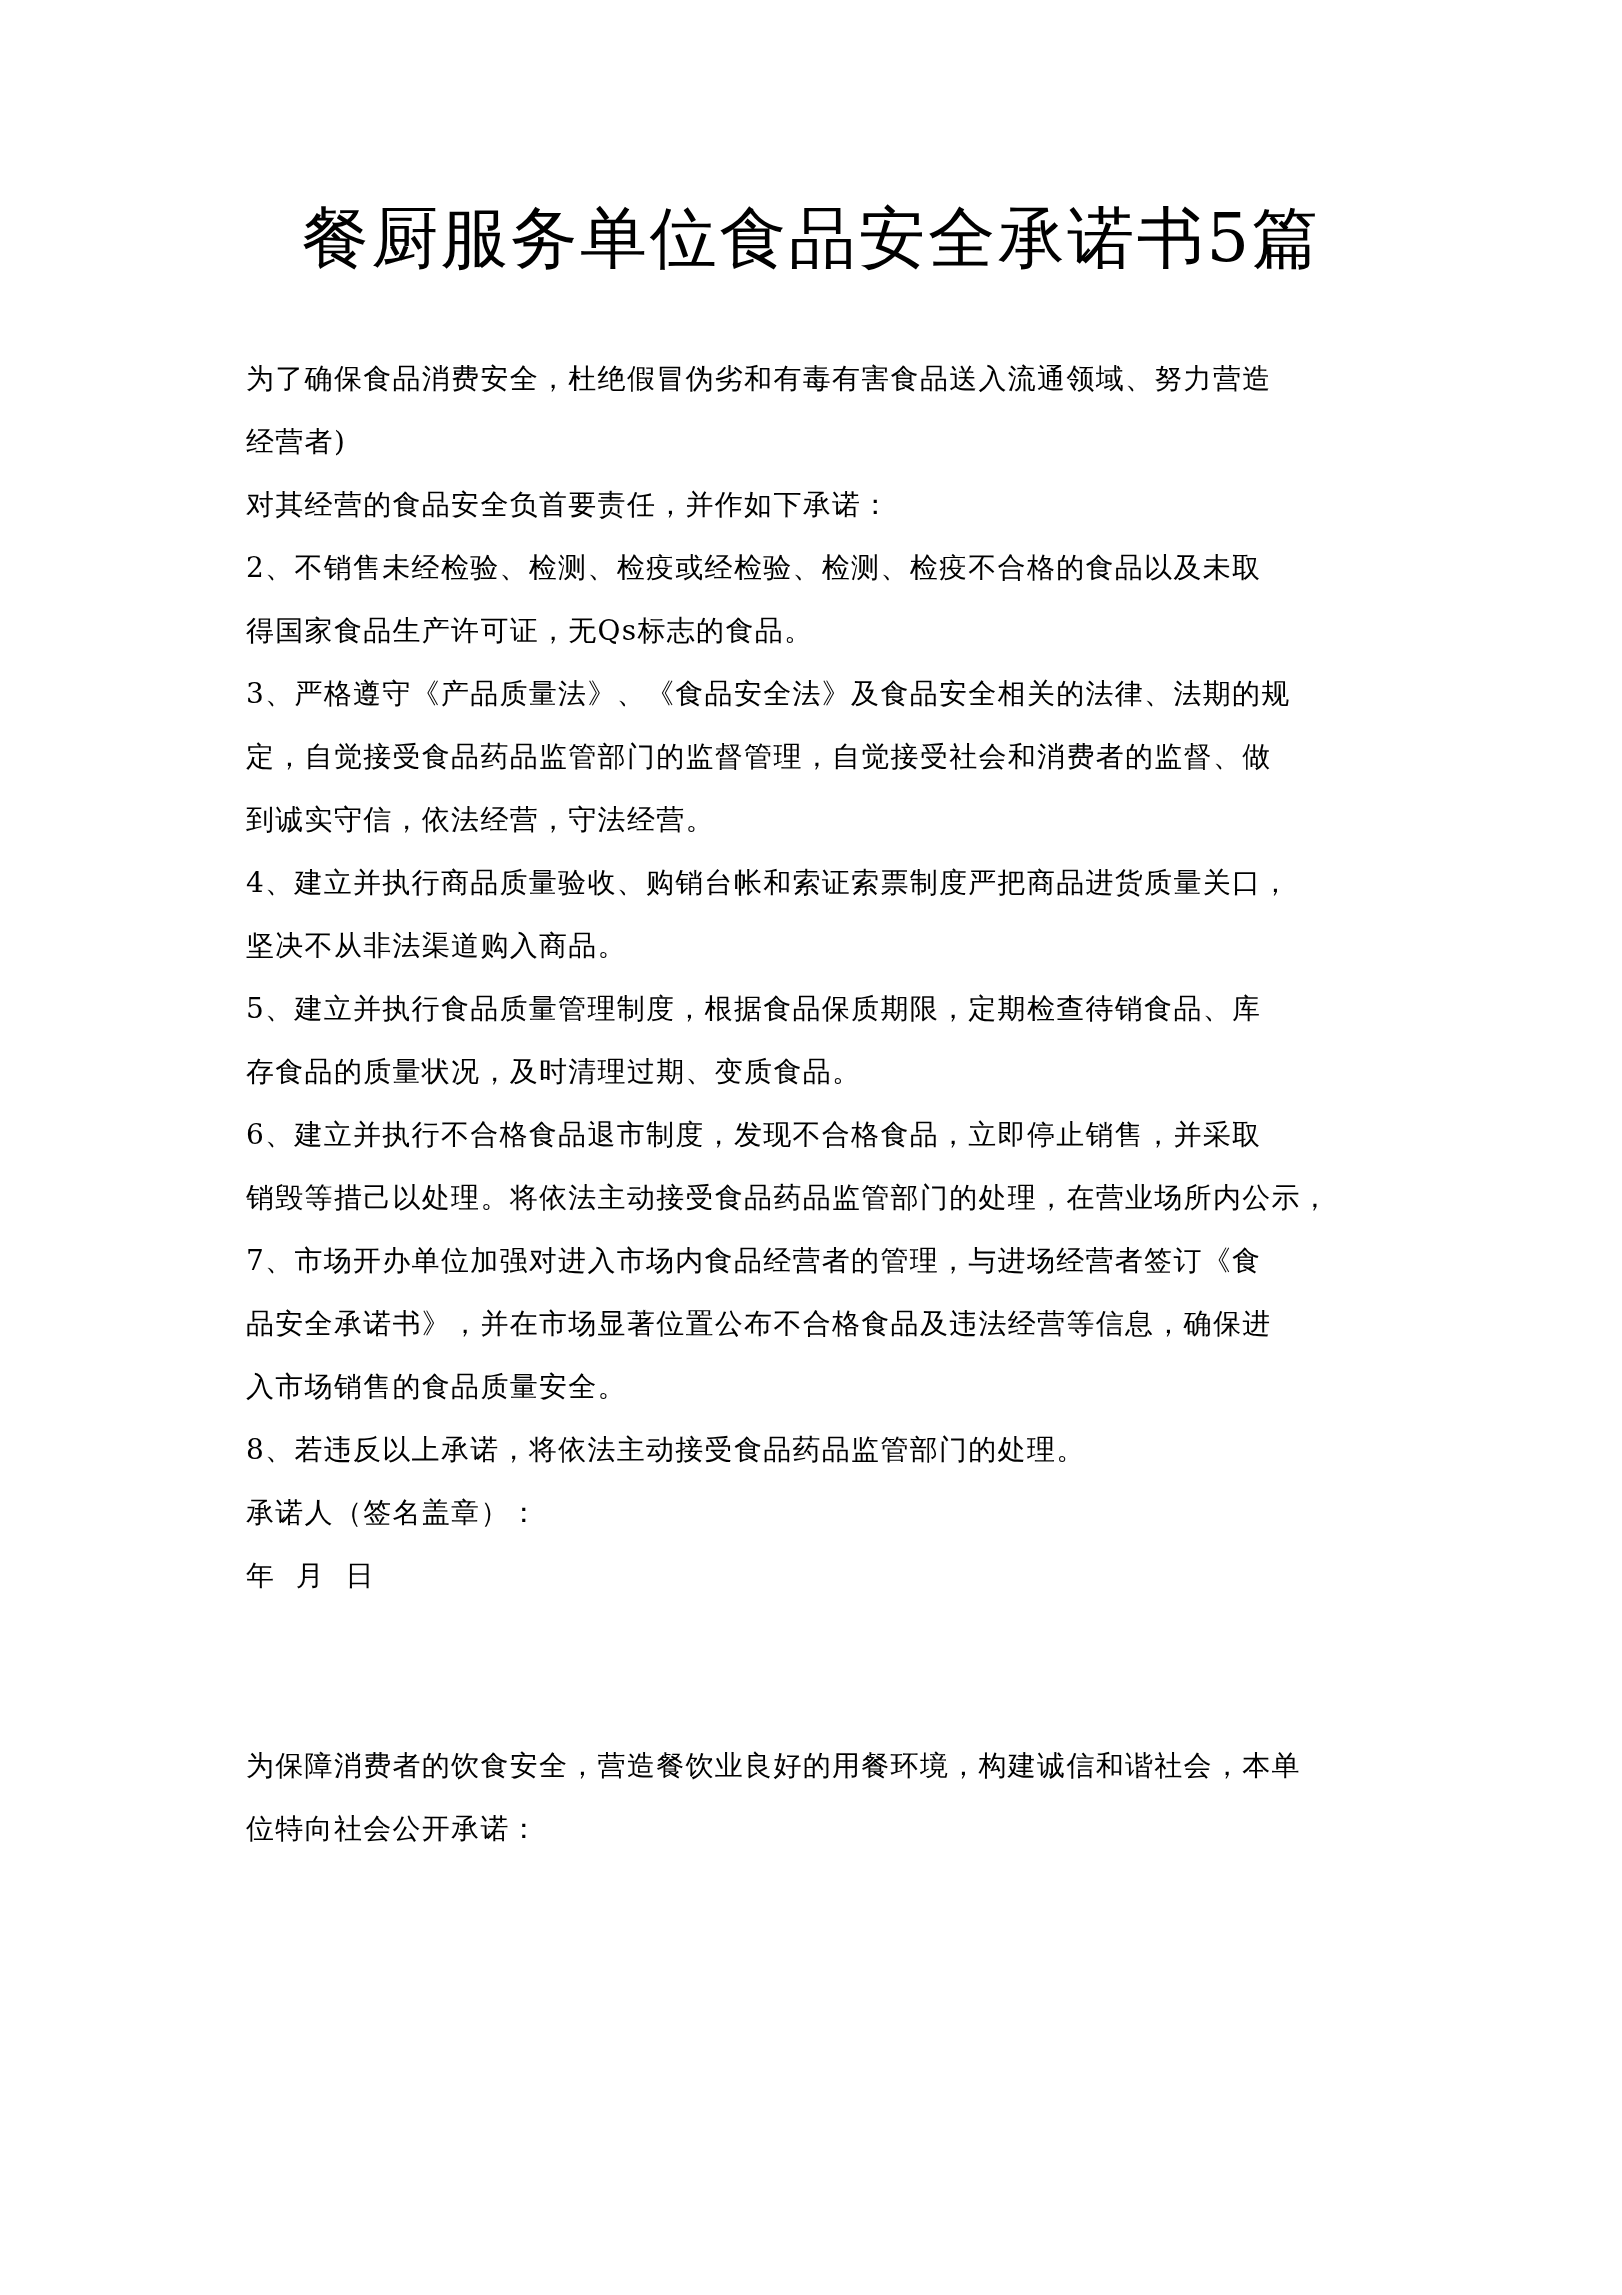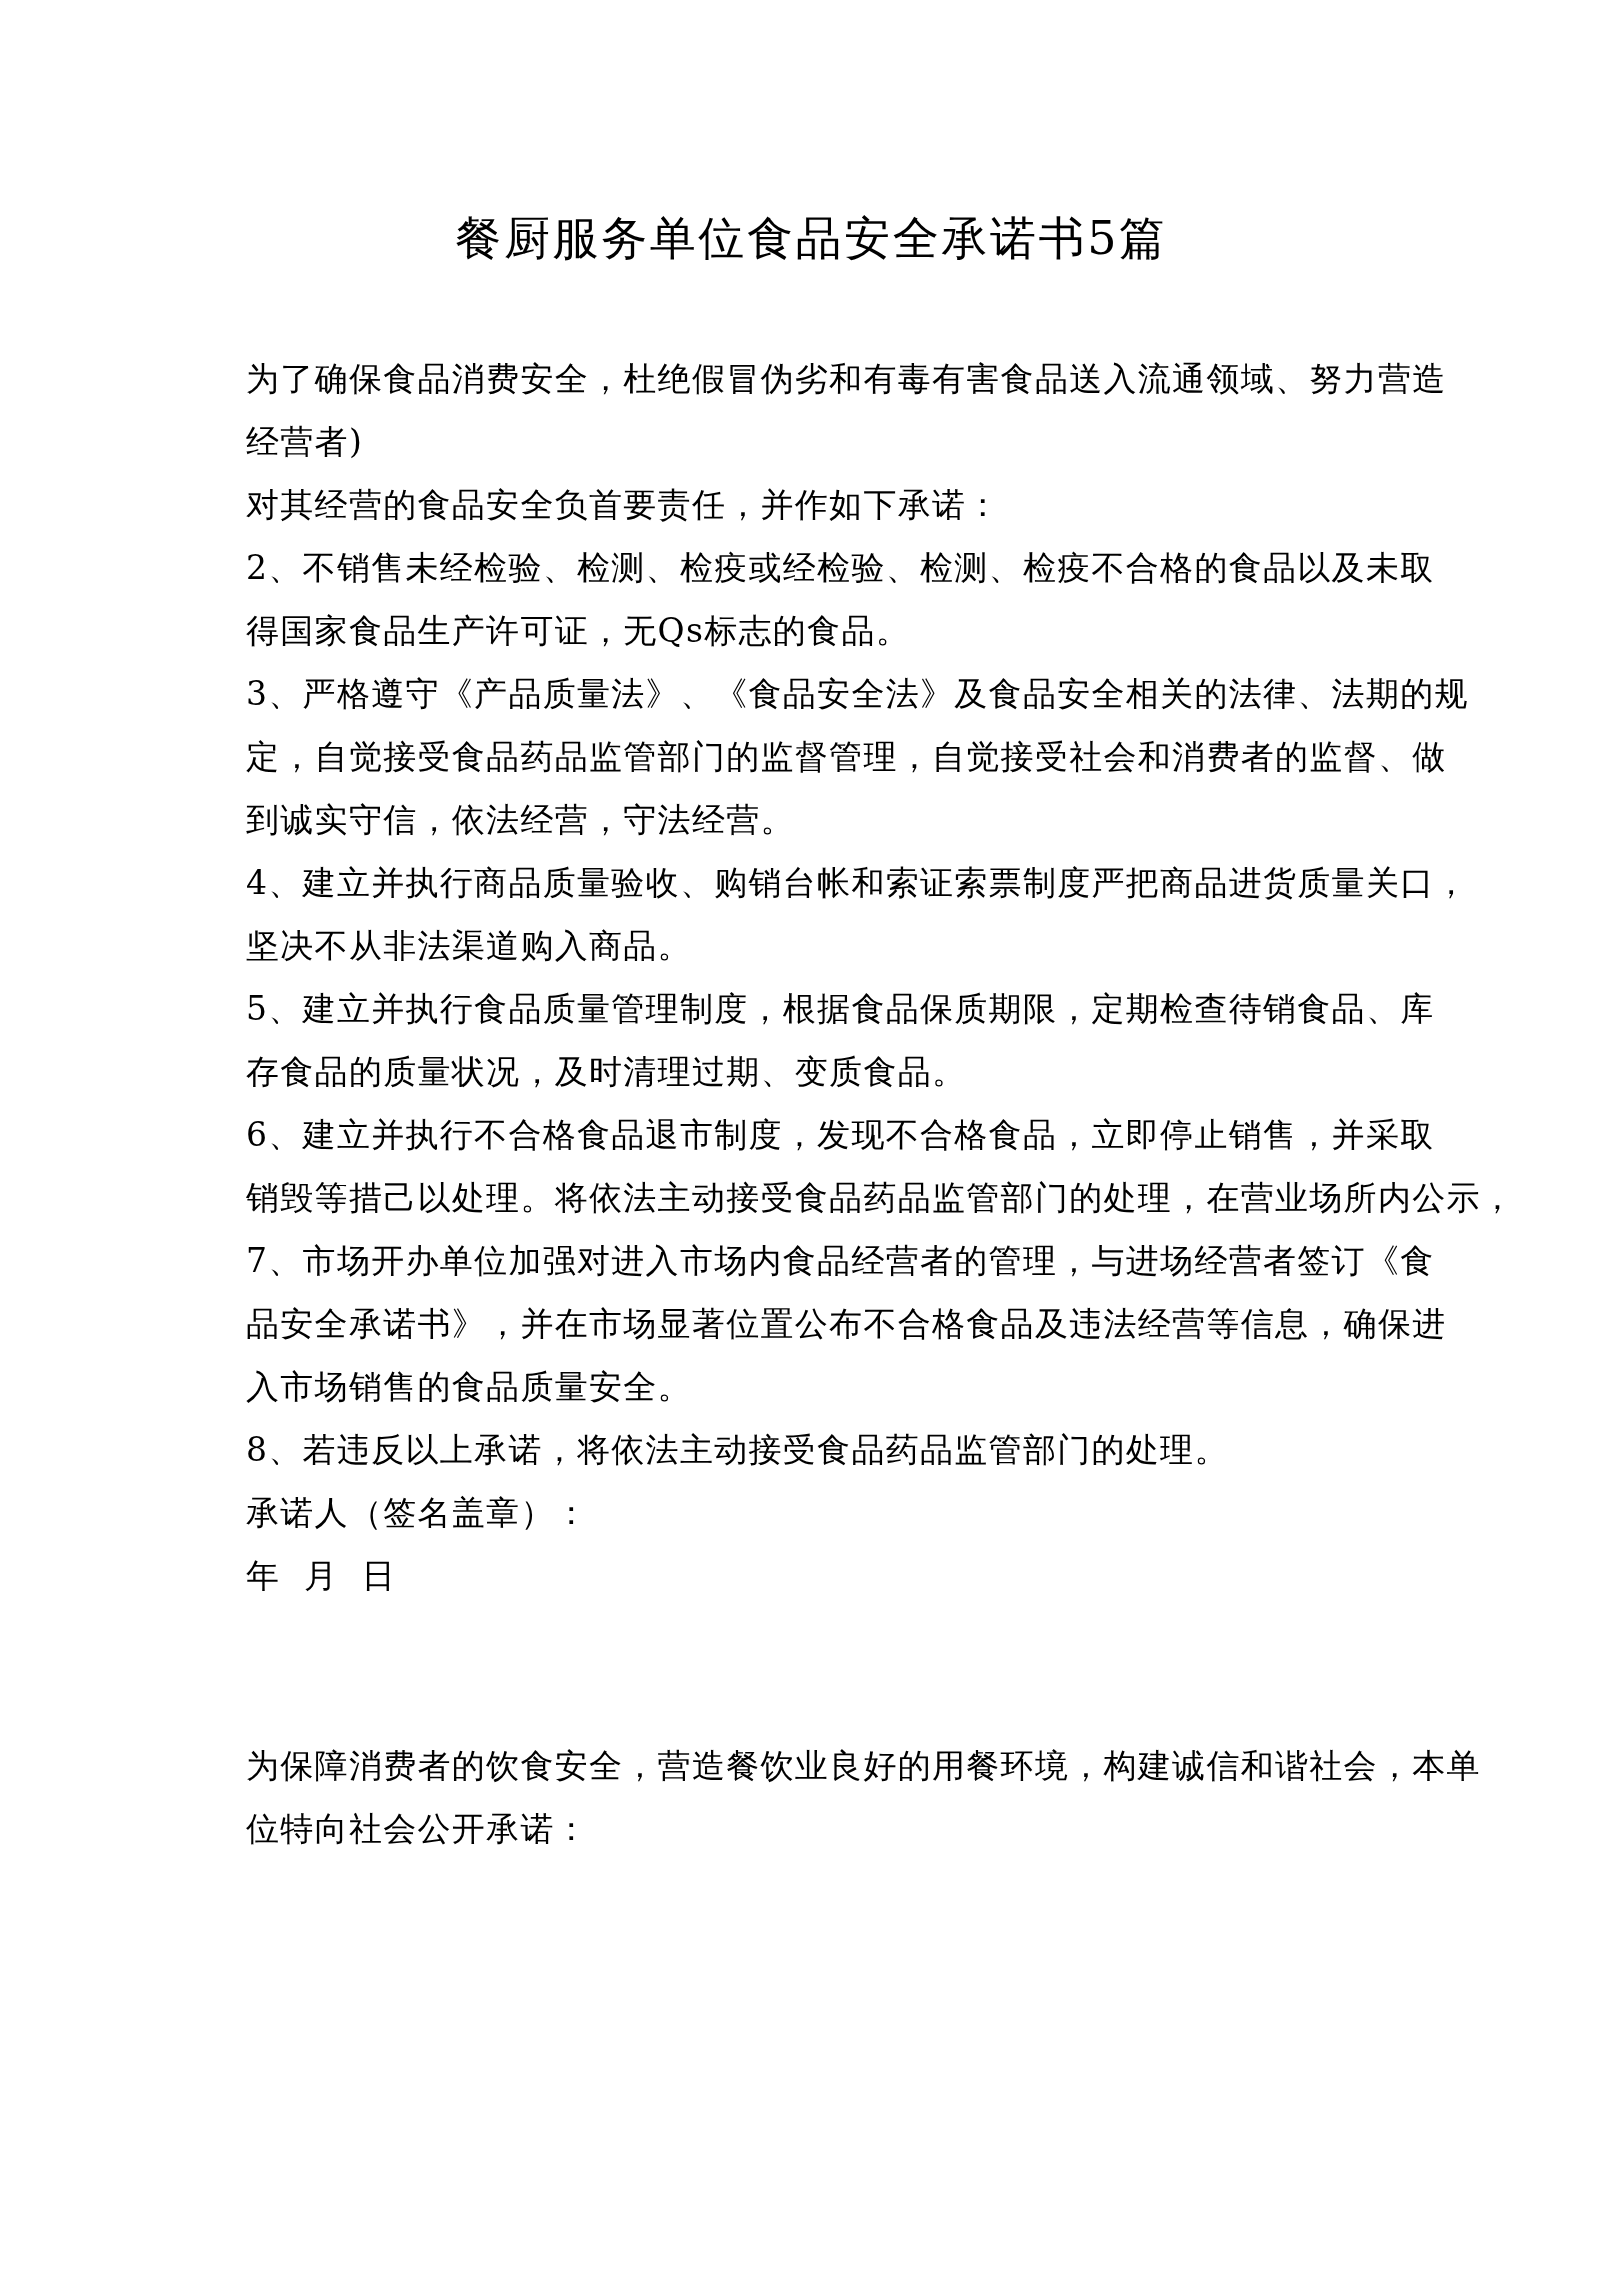--- a/index.html
+++ b/index.html
@@ -3,25 +3,25 @@
   <meta charset="utf-8">
   <style>
     html, body { margin: 0; padding: 0; background: #ffffff; }
     body {
       width: 1623px; height: 2295px; position: relative; overflow: hidden;
       font-family: "DejaVu Serif", "Liberation Serif", serif; color: #000;
     }
     .page { position: absolute; left: 0; top: 0; width: 1623px; height: 2295px; }
     .title {
       position: absolute; left: 0; width: 1623px; top: 196px;
-      text-align: center; font-size: 46px; line-height: 85px; letter-spacing: 2.6px;
+      text-align: center; font-size: 67px; line-height: 85px; letter-spacing: 2.6px;
     }
     .body-block {
       position: absolute; left: 246px; width: 1131px; top: 347px;
-      font-size: 33px; line-height: 63px; letter-spacing: 1.3px;
+      font-size: 28px; line-height: 63px; letter-spacing: 1.3px;
     }
     .line { white-space: nowrap; height: 63px; }
     .para { margin: 0; }
     .spacer { height: 127px; }
   </style>
 </head>
 <body>
 
 <div class="page">
   <div class="title">餐厨服务单位食品安全承诺书5篇</div>

